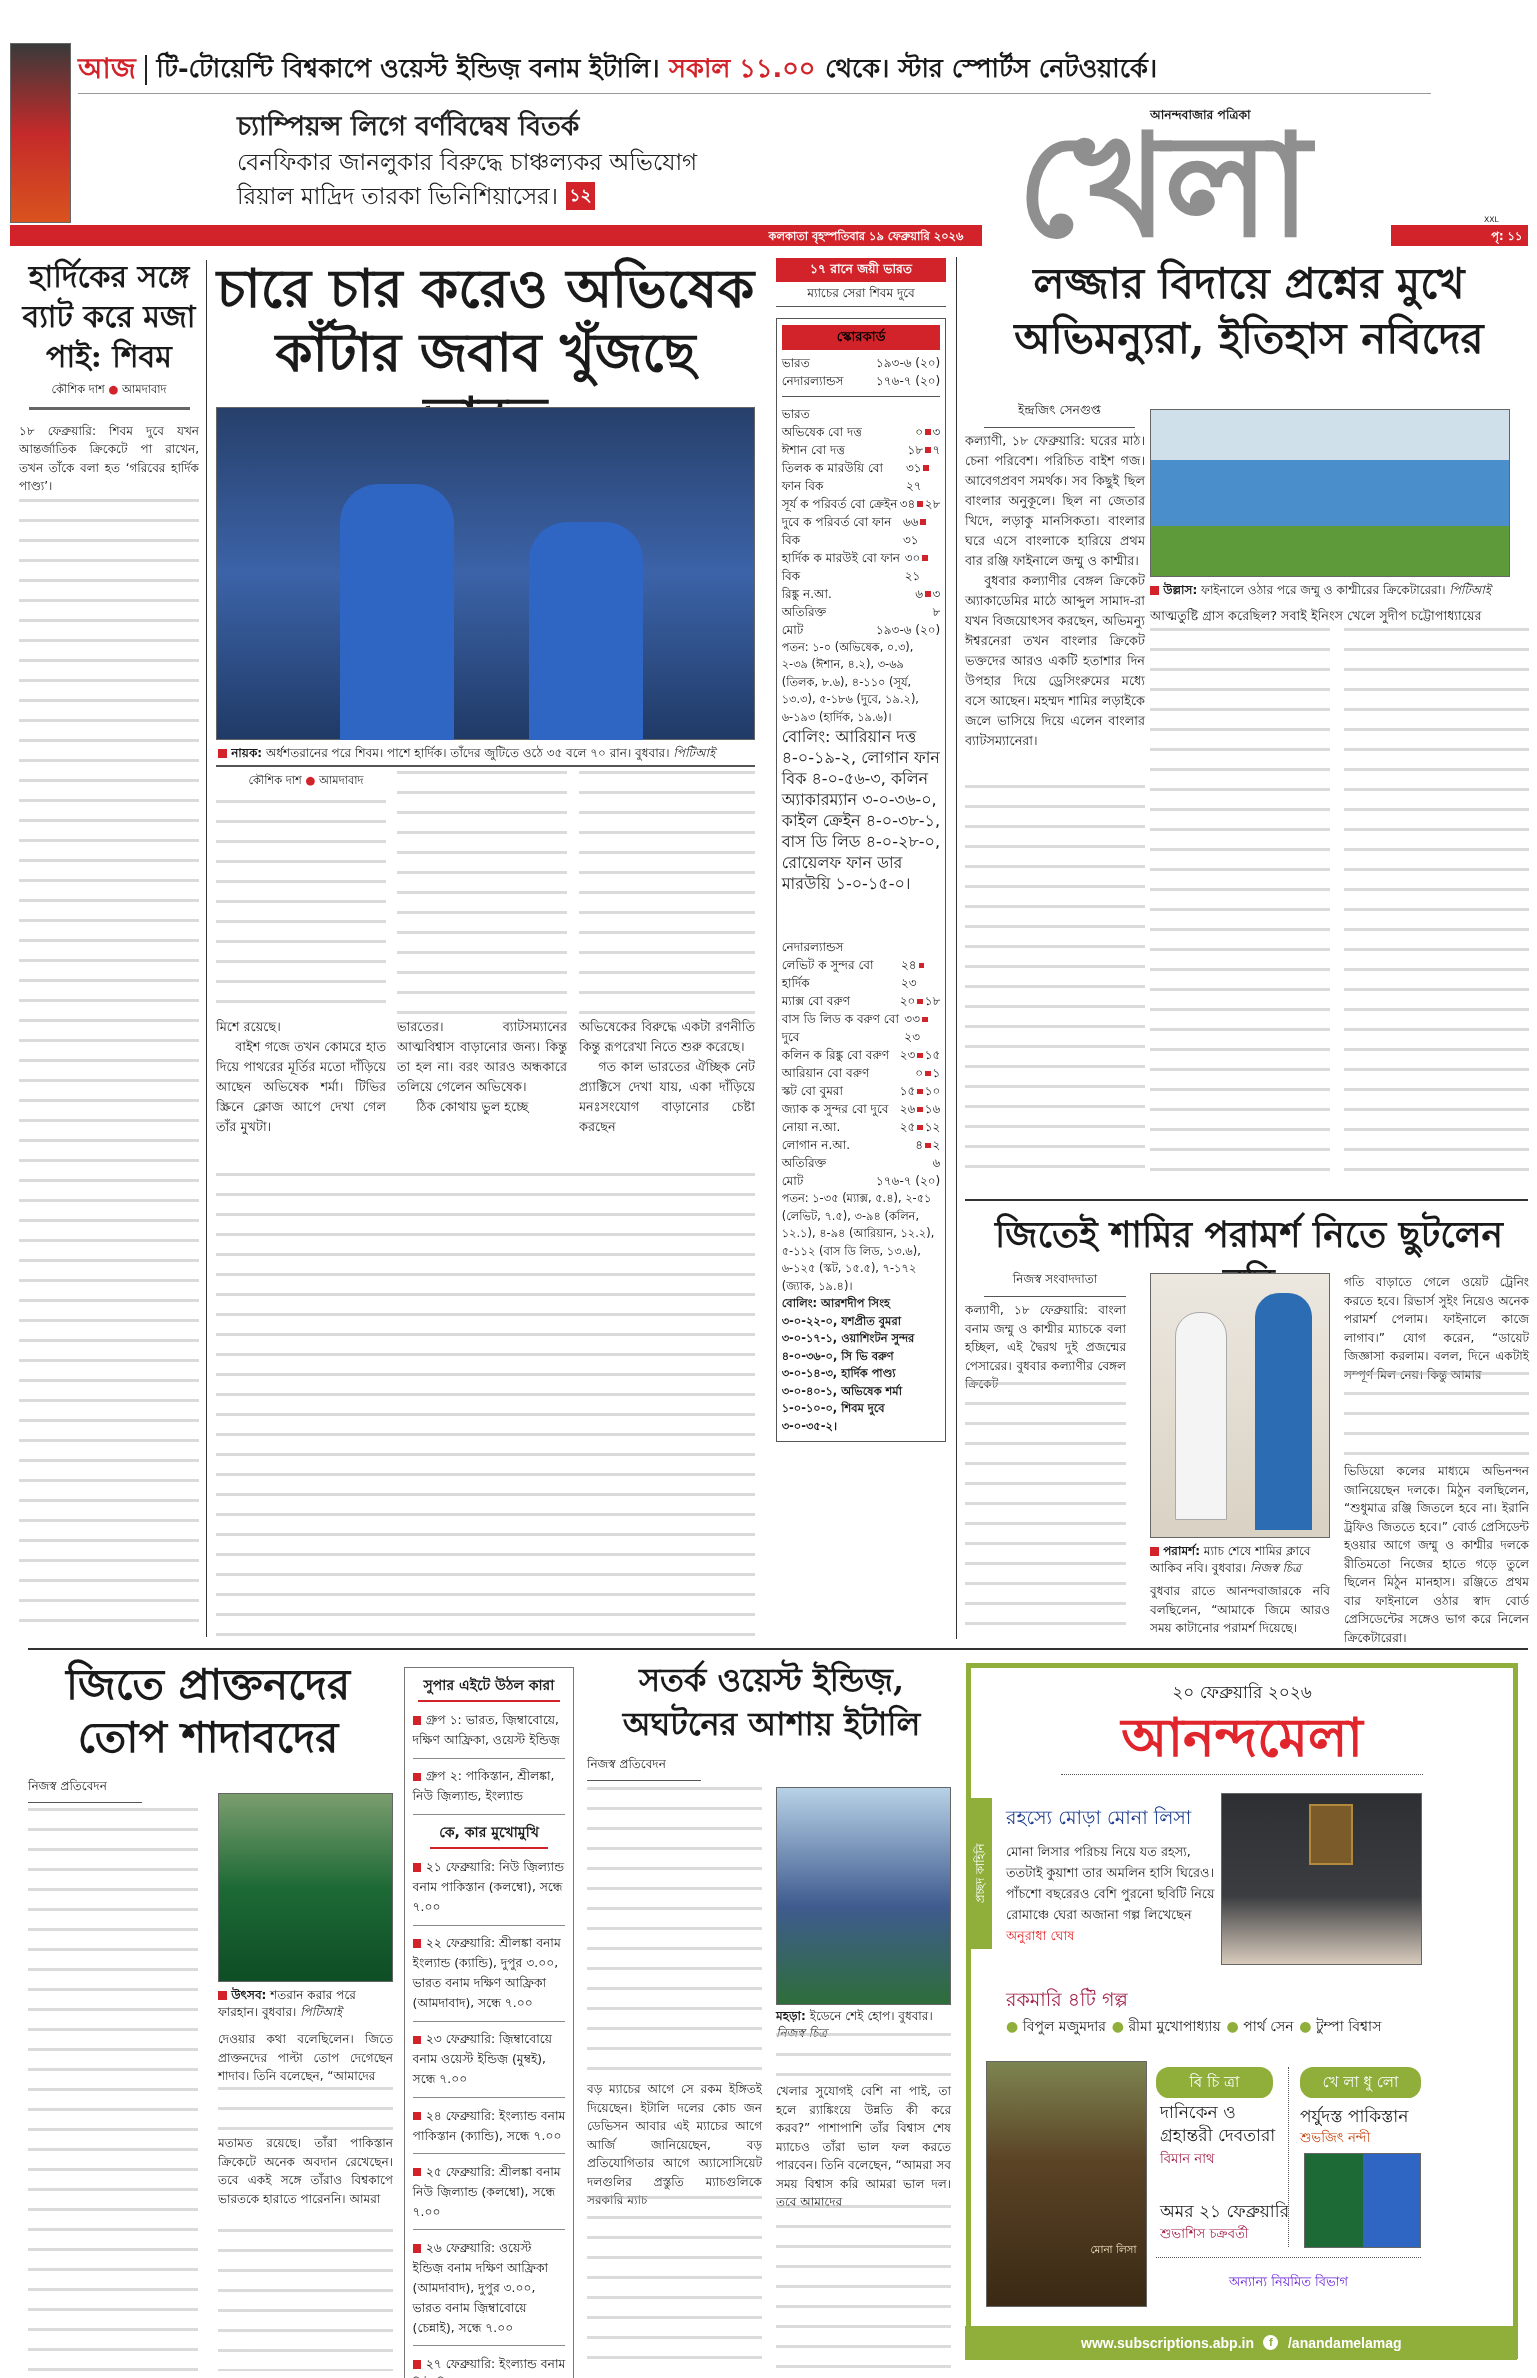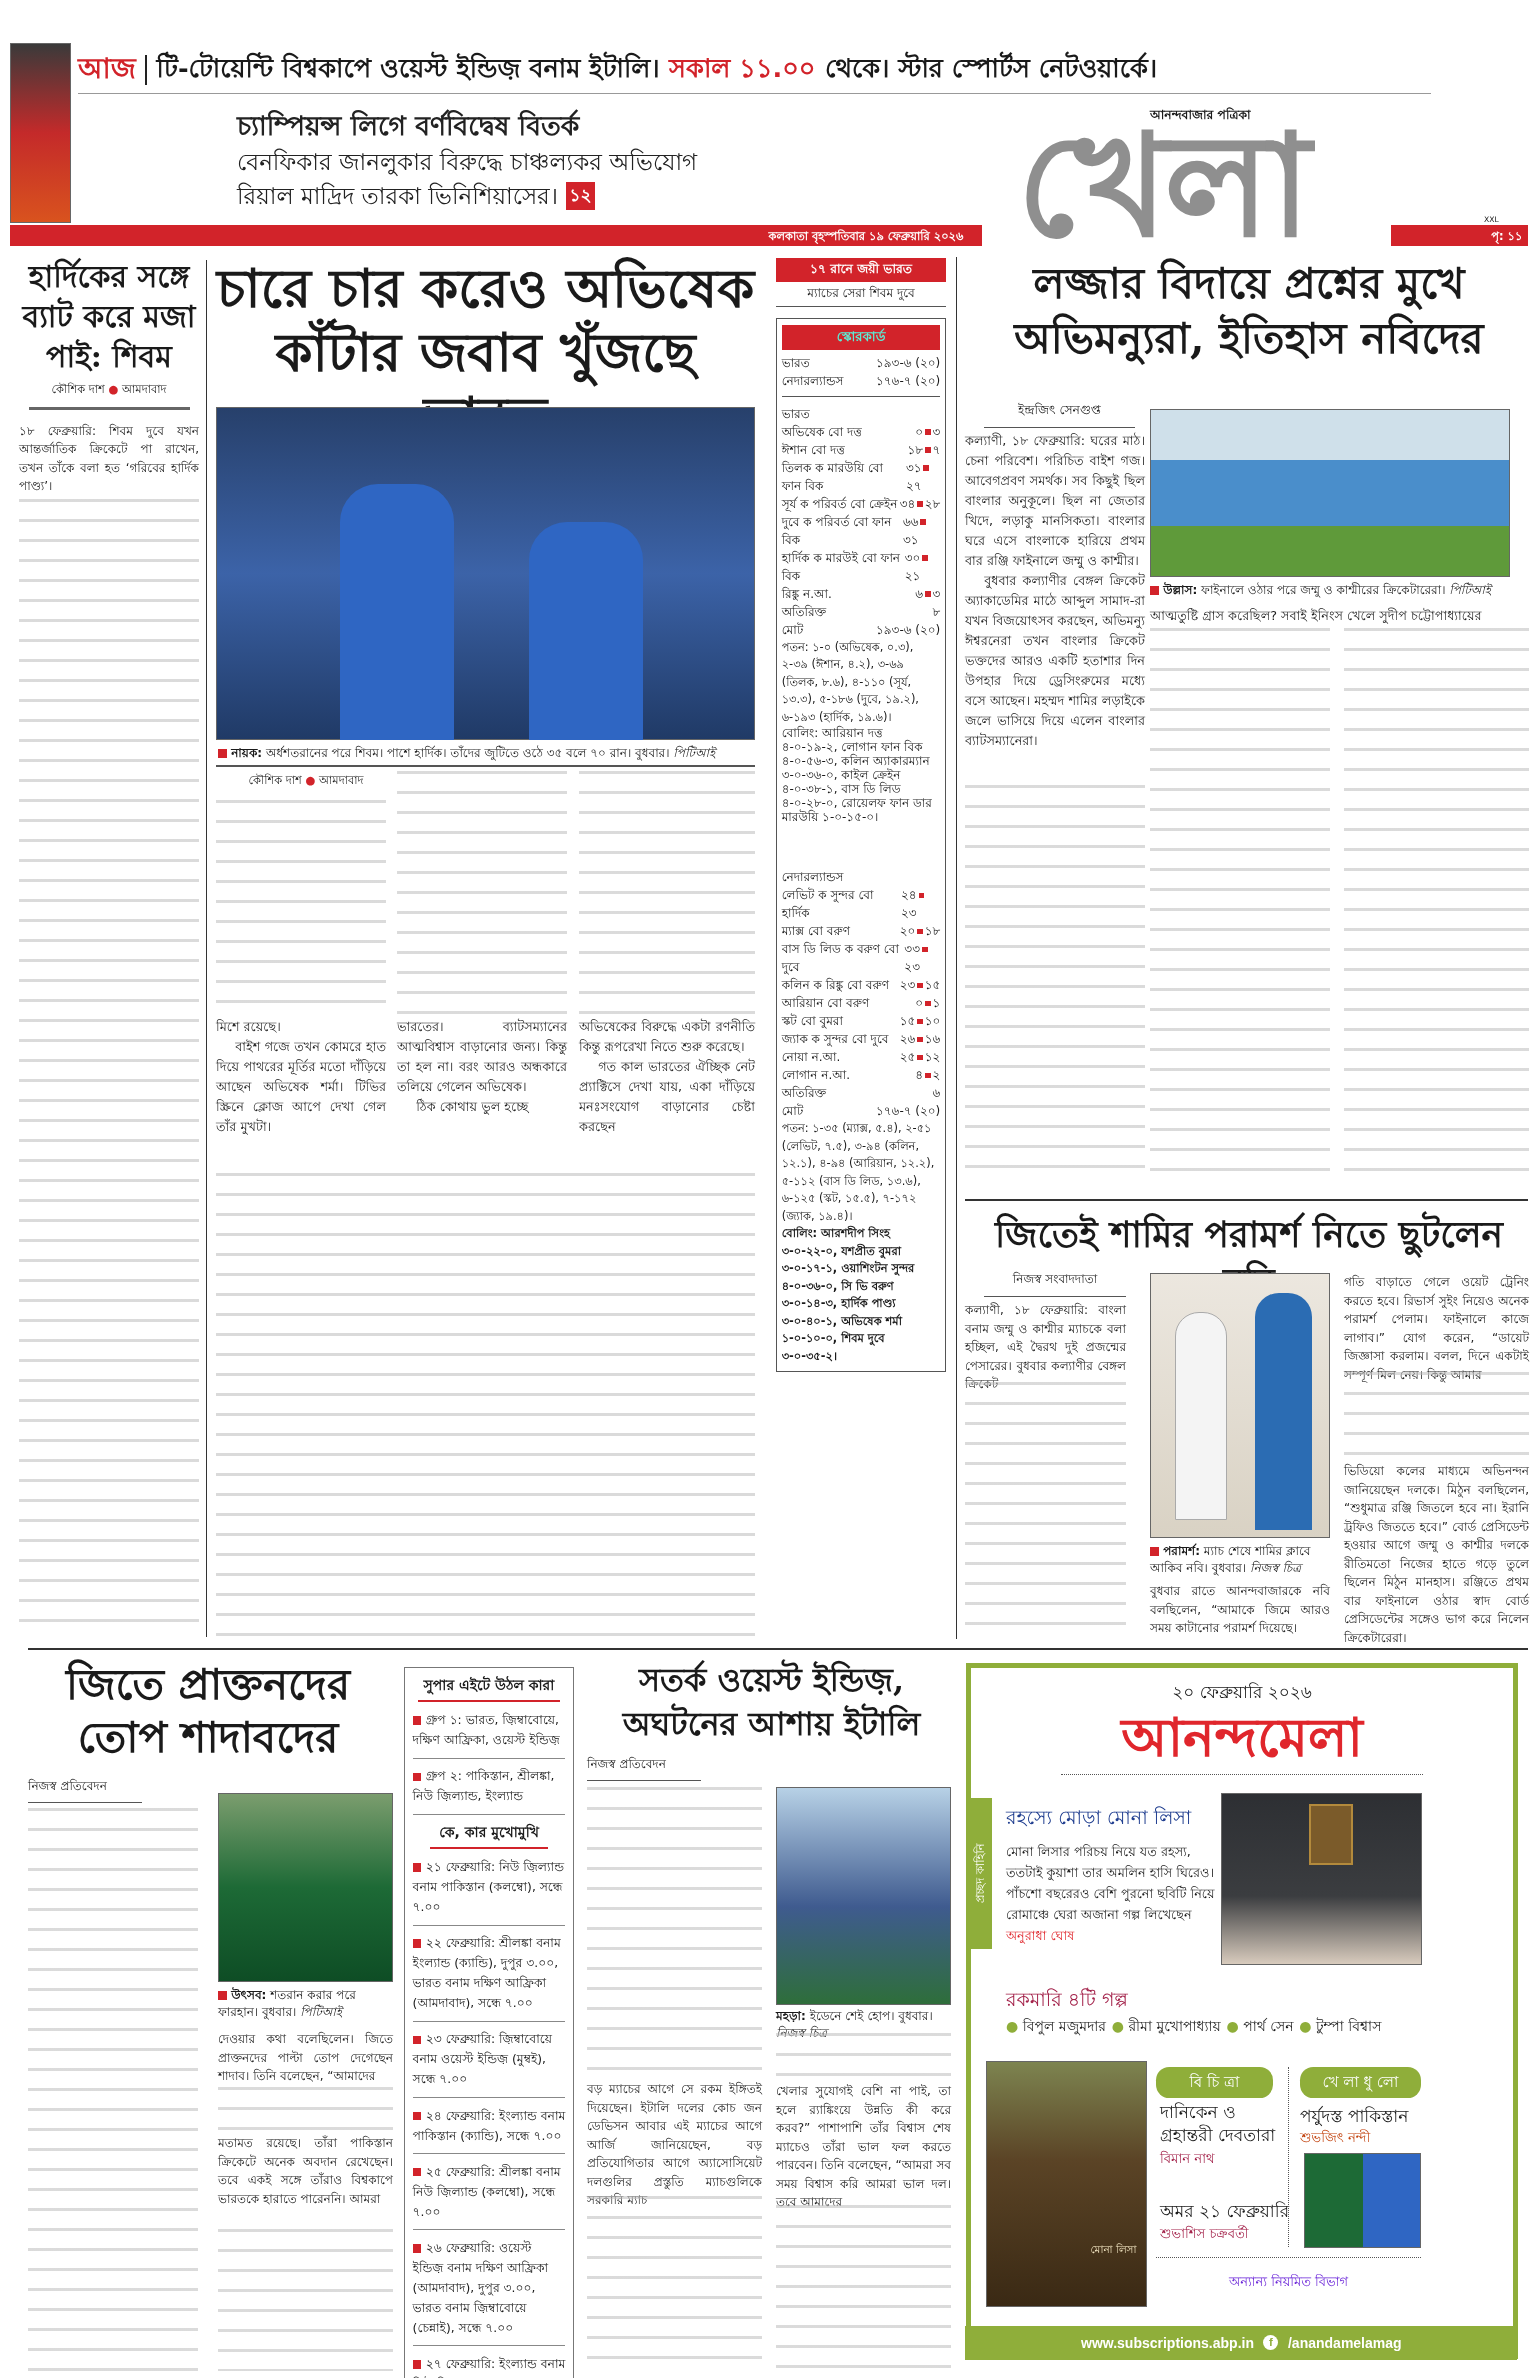--- a/index.html
+++ b/index.html
@@ -94,21 +94,21 @@
 <div class="abs body-text" style="left:579px;top:1017px;width:176px;">
   <div>অভিষেকের বিরুদ্ধে একটা রণনীতি কিন্তু রূপরেখা নিতে শুরু করেছে।</div>
     <div style="text-indent:1.5em">গত কাল ভারতের ঐচ্ছিক নেট প্র্যাক্টিসে দেখা যায়, একা দাঁড়িয়ে মনঃসংযোগ বাড়ানোর চেষ্টা করছেন</div>
 </div>
 <div class="abs filler" style="left:216px;top:1173px;width:539px;height:464px;background:repeating-linear-gradient(to bottom,#bdbdbd 0 2.8px,transparent 2.8px 20px),linear-gradient(90deg,transparent 170px,#fff 170px 182px,transparent 182px 352px,#fff 352px 363px,transparent 363px);"></div>
 
 <div class="abs" style="left:776px;top:258px;width:170px;">
   <div style="background:#d2232a;color:#fff;font-weight:bold;font-size:12.3px;text-align:center;padding:1.9px 0;">১৭ রানে জয়ী ভারত</div>
   <div style="font-size:12px;text-align:center;padding:1.9px 0;border-bottom:1.9px solid #555;">ম্যাচের সেরা শিবম দুবে</div>
   <div style="border:0.9px solid #555;margin-top:11.4px;padding:5.7px 4.7px;">
-    <div style="background:#d2232a;color:#5eead4;font-weight:bold;font-size:13.2px;text-align:center;padding:1.9px 0;">স্কোরকার্ড</div>
+    <div style="background:#d2232a;color:#000000;font-weight:bold;font-size:13.2px;text-align:center;padding:1.9px 0;">স্কোরকার্ড</div>
     <div style="border-bottom:0.9px solid #555;padding:3.8px 0 5.7px;">
       <div class="sc-row">
           <span>ভারত</span>
           <span>১৯৩-৬ (২০)</span>
         </div>
       <div class="sc-row">
           <span>নেদারল্যান্ডস</span>
           <span>১৭৬-৭ (২০)</span>
         </div>
     </div>
@@ -147,21 +147,21 @@
           </div>
           <div class="sc-row">
             <span>অতিরিক্ত</span>
             <span>৮</span>
           </div>
           <div class="sc-row">
             <span>মোট</span>
             <span>১৯৩-৬ (২০)</span>
           </div>
           <div style="font-size:11.4px;line-height:17.5px;">পতন: ১-০ (অভিষেক, ০.৩), ২-৩৯ (ঈশান, ৪.২), ৩-৬৯ (তিলক, ৮.৬), ৪-১১০ (সূর্য, ১৩.৩), ৫-১৮৬ (দুবে, ১৯.২), ৬-১৯৩ (হার্দিক, ১৯.৬)।</div>
-          <div style="font-size:12px;line-height:14px;">বোলিং: আরিয়ান দত্ত ৪-০-১৯-২, লোগান ফান বিক ৪-০-৫৬-৩, কলিন অ্যাকারম্যান ৩-০-৩৬-০, কাইল ক্রেইন ৪-০-৩৮-১, বাস ডি লিড ৪-০-২৮-০, রোয়েলফ ফান ডার মারউয়ি ১-০-১৫-০।</div>
+          <div style="font-size:16px;line-height:21px;">বোলিং: আরিয়ান দত্ত ৪-০-১৯-২, লোগান ফান বিক ৪-০-৫৬-৩, কলিন অ্যাকারম্যান ৩-০-৩৬-০, কাইল ক্রেইন ৪-০-৩৮-১, বাস ডি লিড ৪-০-২৮-০, রোয়েলফ ফান ডার মারউয়ি ১-০-১৫-০।</div>
         </div>
         <div style="margin-top: 44px;">
           <div class="sc-row">
             <span>নেদারল্যান্ডস</span>
           </div>
           <div class="sc-row">
             <span>লেভিট ক সুন্দর বো হার্দিক</span>
             <span class="sc-runs"><span>২৪</span><span class="sq"></span><span>২৩</span></span>
           </div>
           <div class="sc-row">

